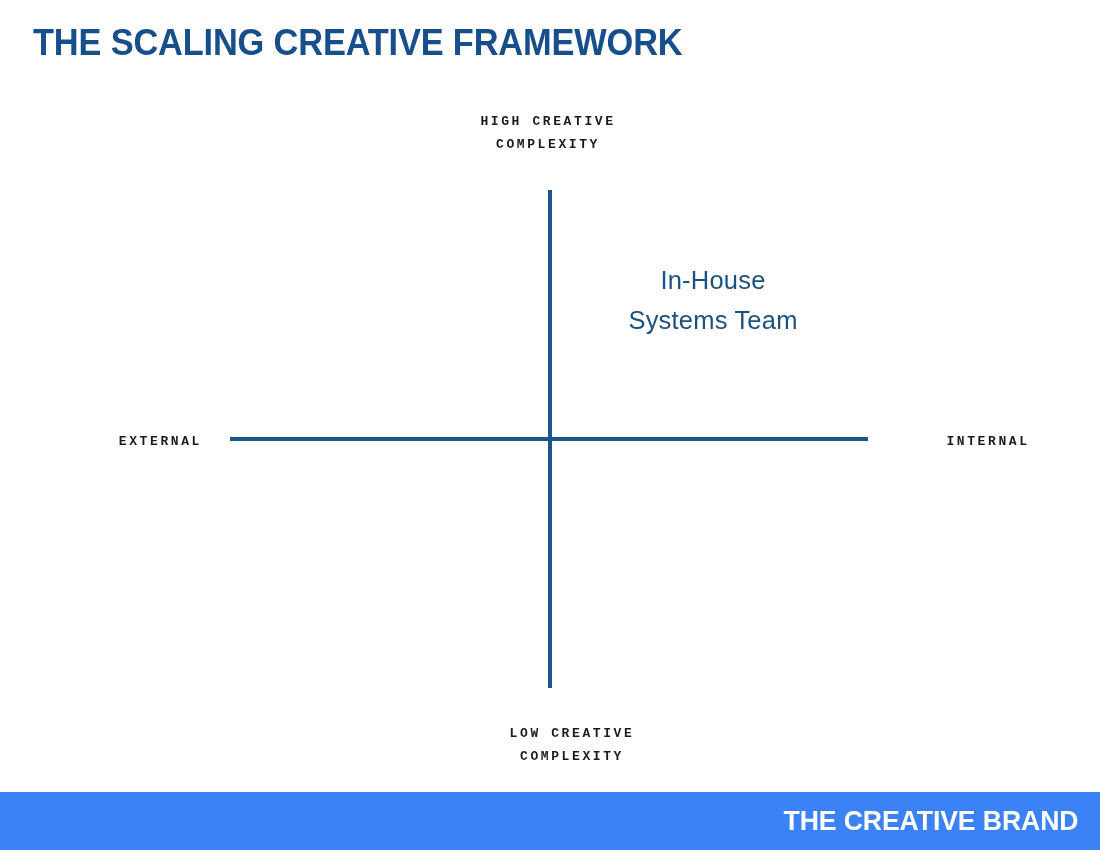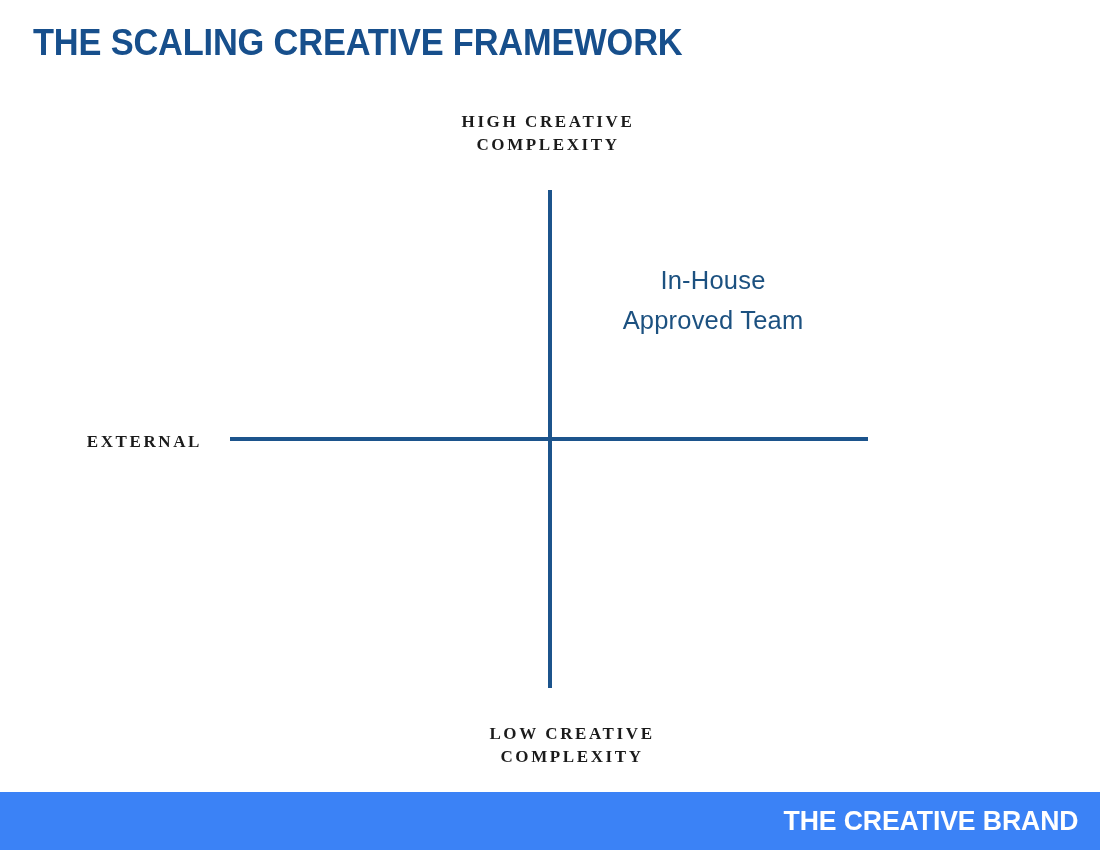--- a/index.html
+++ b/index.html
@@ -58,22 +58,22 @@
   #axis-horizontal {
     left: 230px;
     top: 437px;
     width: 638px;
     height: 4px;
   }
 
   
   .axis-label {
     position: absolute;
-    font-family: Liberation Serif, serif;
-    font-size: 17px;
+    font-family: Liberation Mono, monospace;
+    font-size: 13px;
     font-weight: 700;
     letter-spacing: 2.6px;
     color: #1b1b1b;
     line-height: 23px;
     text-align: center;
     white-space: pre-line;
   }
   #label-top {
     left: 398px;
     top: 110px;
@@ -151,24 +151,25 @@
     <div class="axis-line" id="axis-horizontal"></div>
 
     <div class="axis-label" id="label-top">HIGH CREATIVE
 COMPLEXITY</div>
 
     <div class="axis-label" id="label-bottom">LOW CREATIVE
 COMPLEXITY</div>
 
     <div class="axis-label" id="label-left">EXTERNAL</div>
 
+    <div class="axis-label" id="label-right">INTERNAL</div>
 
 
     <div class="quadrant" id="quadrant-top-right">In-House
-Approved Team</div>
+Systems Team</div>
 
 
 
   </div>
 
   <div id="footer-bar">
     <div id="footer-brand">THE CREATIVE BRAND</div>
   </div>
 
 </div>

